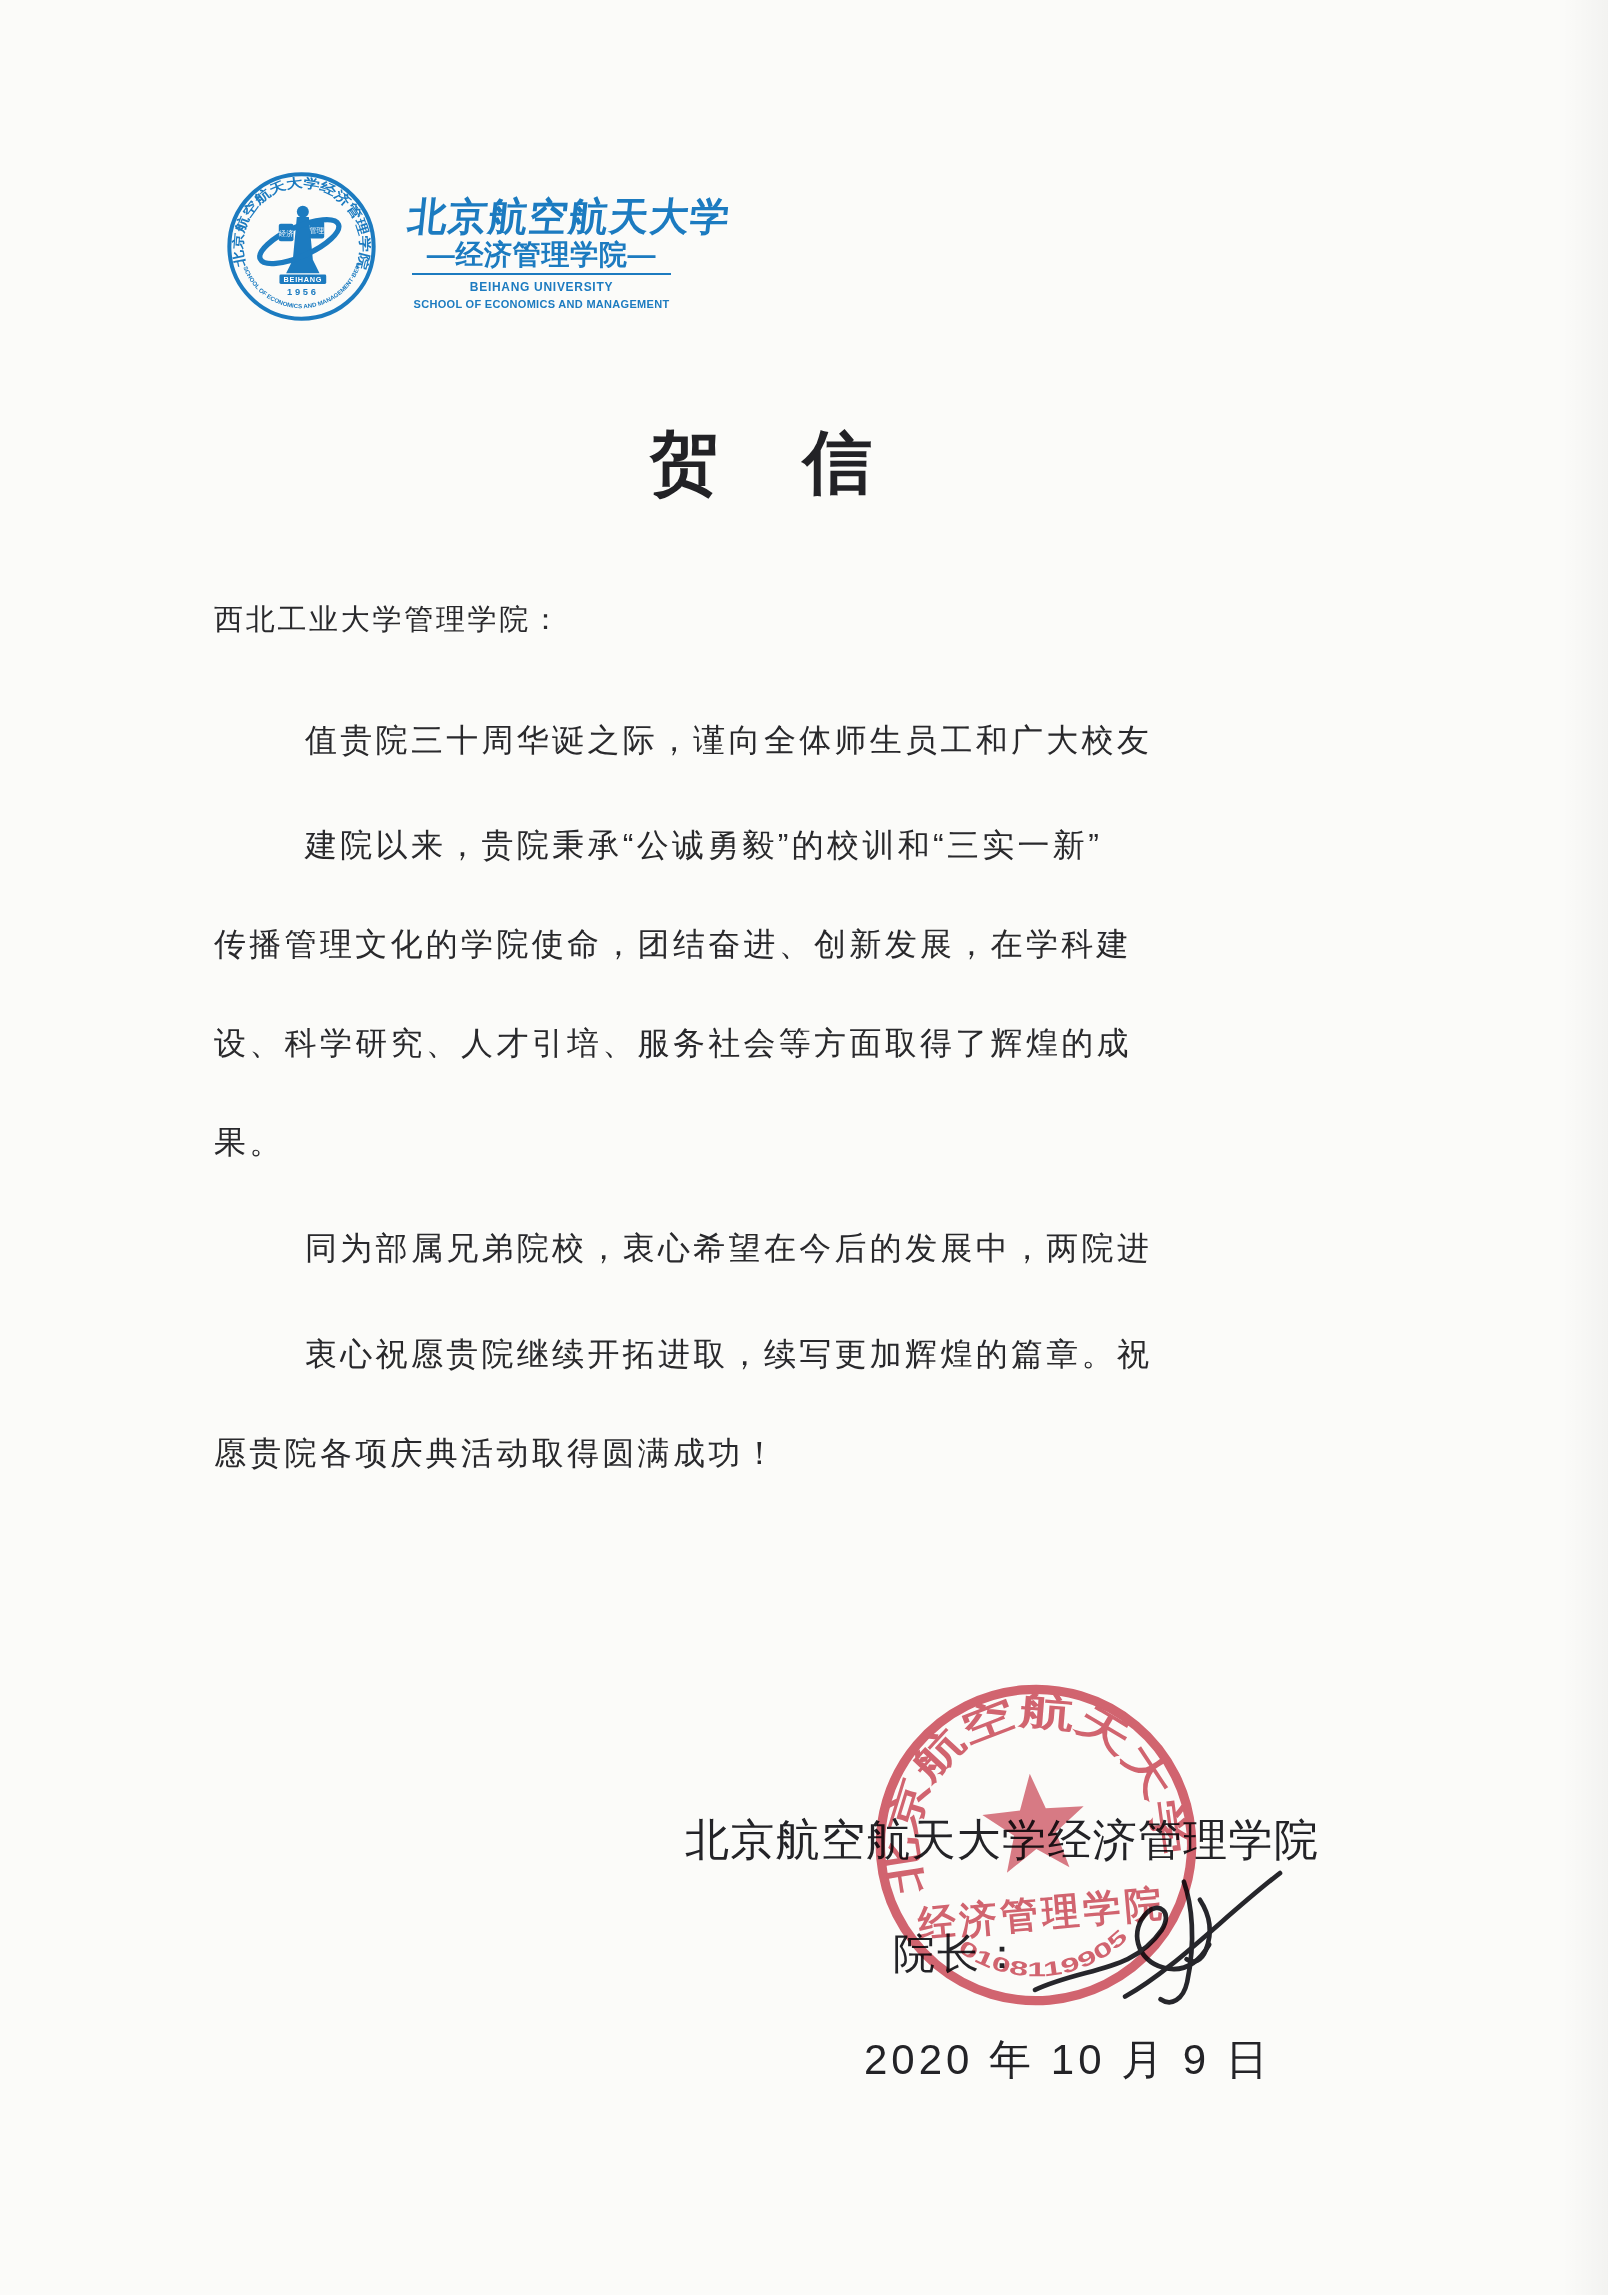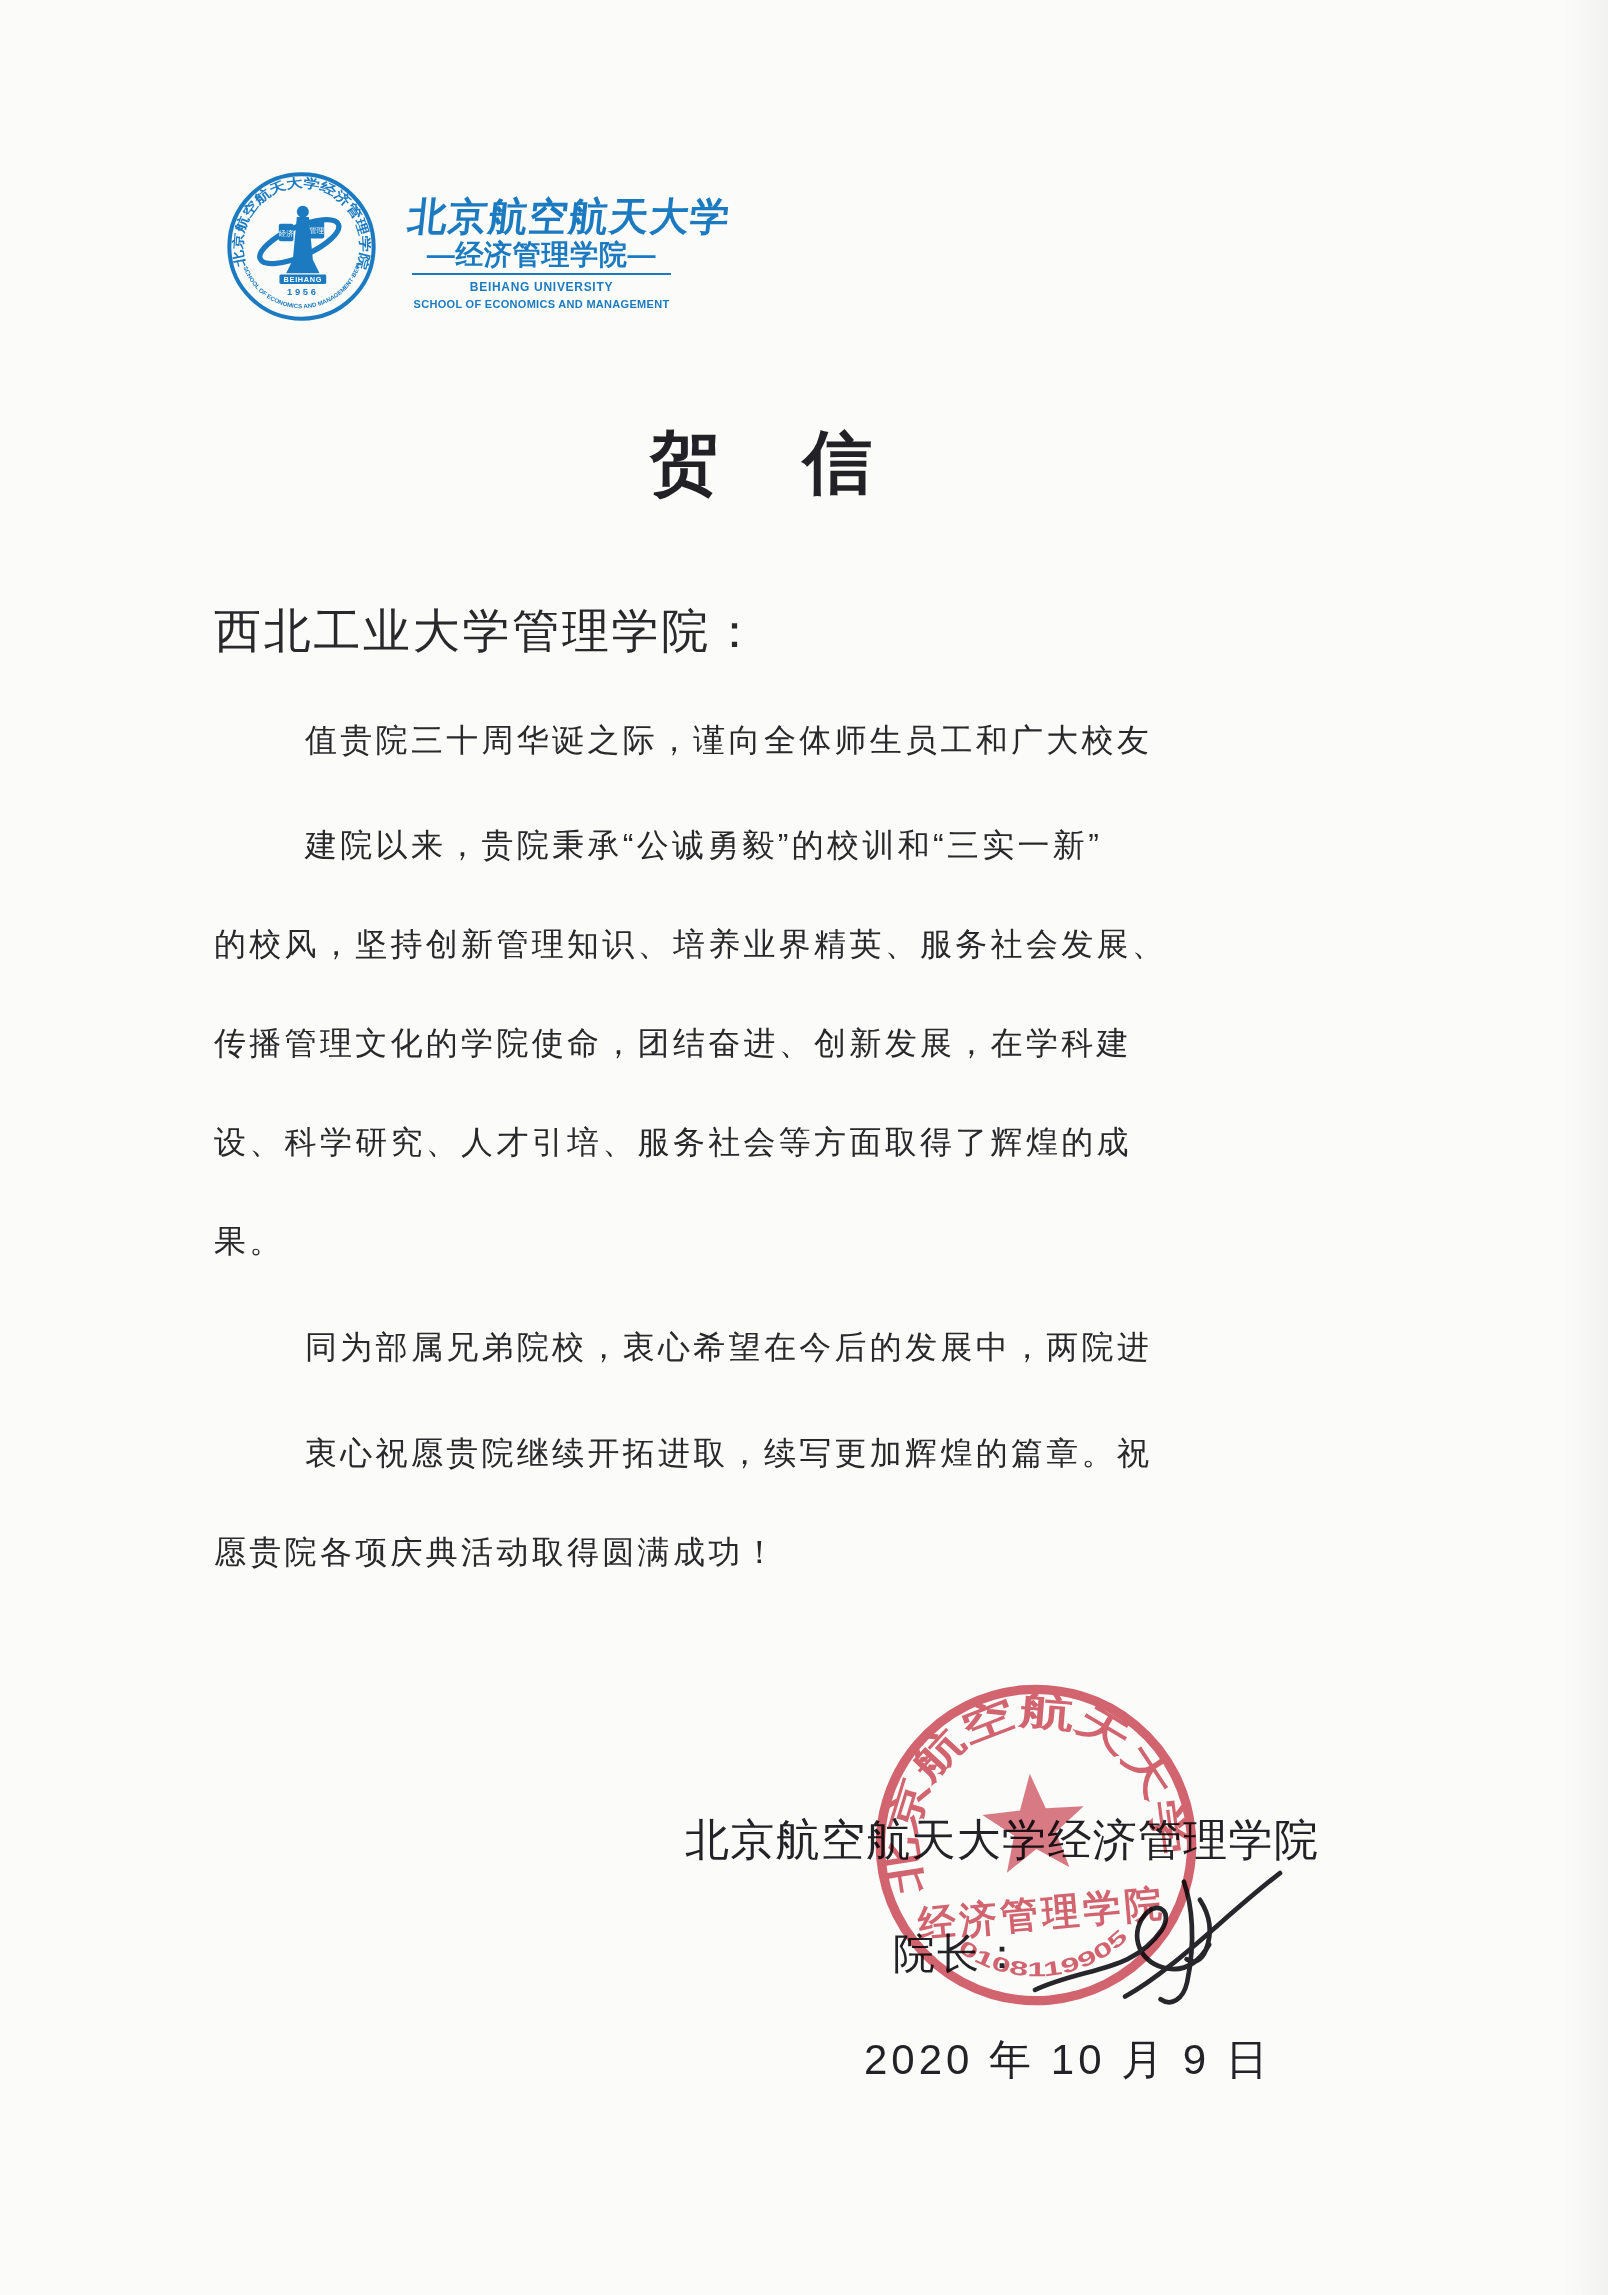--- a/index.html
+++ b/index.html
@@ -18,21 +18,21 @@
   .wm-cn{font-size:39px;font-weight:bold;letter-spacing:1.3px;transform:skewX(-6deg);line-height:40px;white-space:nowrap;}
   .wm-school{font-size:28px;font-weight:bold;letter-spacing:0.7px;line-height:35px;white-space:nowrap;}
   .wm-rule{border-top:2.7px solid #1c7bc0;margin:1.3px 4px 2px 4px;}
   .wm-en{font-size:12px;font-weight:bold;letter-spacing:0.7px;line-height:21px;white-space:nowrap;}
   .wm-en-sub{font-size:11px;font-weight:bold;letter-spacing:0.3px;line-height:12.7px;white-space:nowrap;}
   
   .title{position:absolute;left:0;top:371px;width:1522px;text-align:center;
     font-size:69px;font-weight:bold;color:#222226;
     letter-spacing:84px;text-indent:84px;white-space:nowrap;}
   
-  .salutation{position:absolute;left:214px;top:600px;font-size:47px;letter-spacing:2.7px;color:#29292c;white-space:nowrap;}
+  .salutation{position:absolute;left:214px;top:600px;font-size:29px;letter-spacing:2.7px;color:#29292c;white-space:nowrap;}
   .body-block{position:absolute;left:214px;top:684px;width:1189px;}
   .line{height:99px;line-height:99px;font-size:32px;letter-spacing:3.3px;white-space:nowrap;color:#29292c;}
   .line.indent{padding-left:91px;margin-top:6.7px;}
   
   .org-line{position:absolute;left:685px;top:1811px;font-size:44px;letter-spacing:1.3px;white-space:nowrap;z-index:2;color:#232327;}
   .signer{position:absolute;left:893px;top:1926px;font-size:42px;letter-spacing:2px;white-space:nowrap;z-index:2;color:#232327;}
   .date-line{position:absolute;left:864px;top:2032px;font-size:42px;letter-spacing:4px;white-space:nowrap;z-index:2;color:#232327;}
   .sig-svg{position:absolute;left:1025px;top:1863px;width:267px;height:167px;z-index:4;}
   
   .stamp{position:absolute;left:861px;top:1670px;width:350px;height:350px;z-index:5;
@@ -78,21 +78,20 @@
     <div class="wm-en-sub">SCHOOL OF ECONOMICS AND MANAGEMENT</div>
   </div>
 </header>
 
 <h1 class="title">贺信</h1>
 
 <div class="salutation">西北工业大学管理学院：</div>
 <div class="body-block">
     <div class="line indent">值贵院三十周华诞之际，谨向全体师生员工和广大校友</div>
     <div class="line indent">建院以来，贵院秉承“公诚勇毅”的校训和“三实一新”</div>
-    <div class="line">的校风，坚持创新管理知识、培养业界精英、服务社会发展、</div>
     <div class="line">传播管理文化的学院使命，团结奋进、创新发展，在学科建</div>
     <div class="line">设、科学研究、人才引培、服务社会等方面取得了辉煌的成</div>
     <div class="line">果。</div>
     <div class="line indent">同为部属兄弟院校，衷心希望在今后的发展中，两院进</div>
     <div class="line indent">衷心祝愿贵院继续开拓进取，续写更加辉煌的篇章。祝</div>
     <div class="line">愿贵院各项庆典活动取得圆满成功！</div>
   </div>
 
 <div class="org-line">北京航空航天大学经济管理学院</div>
 <div class="signer">院长：</div>

